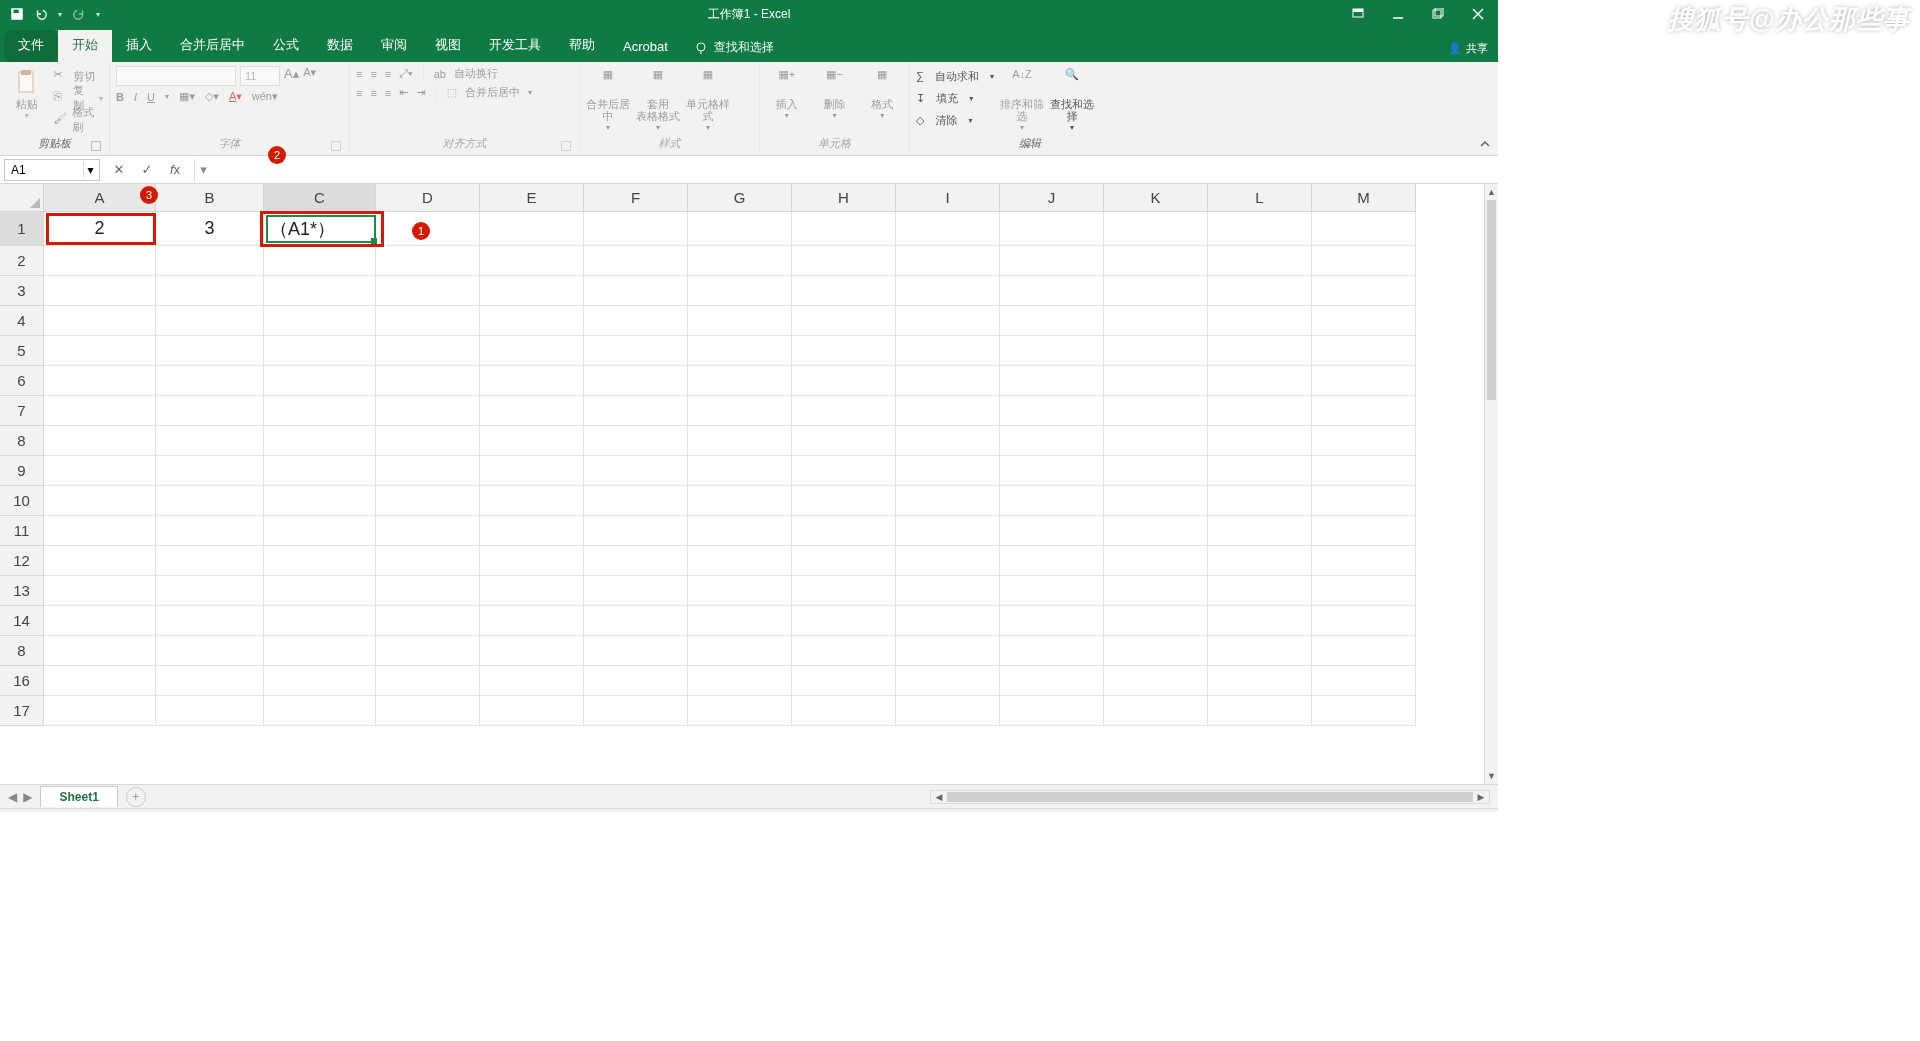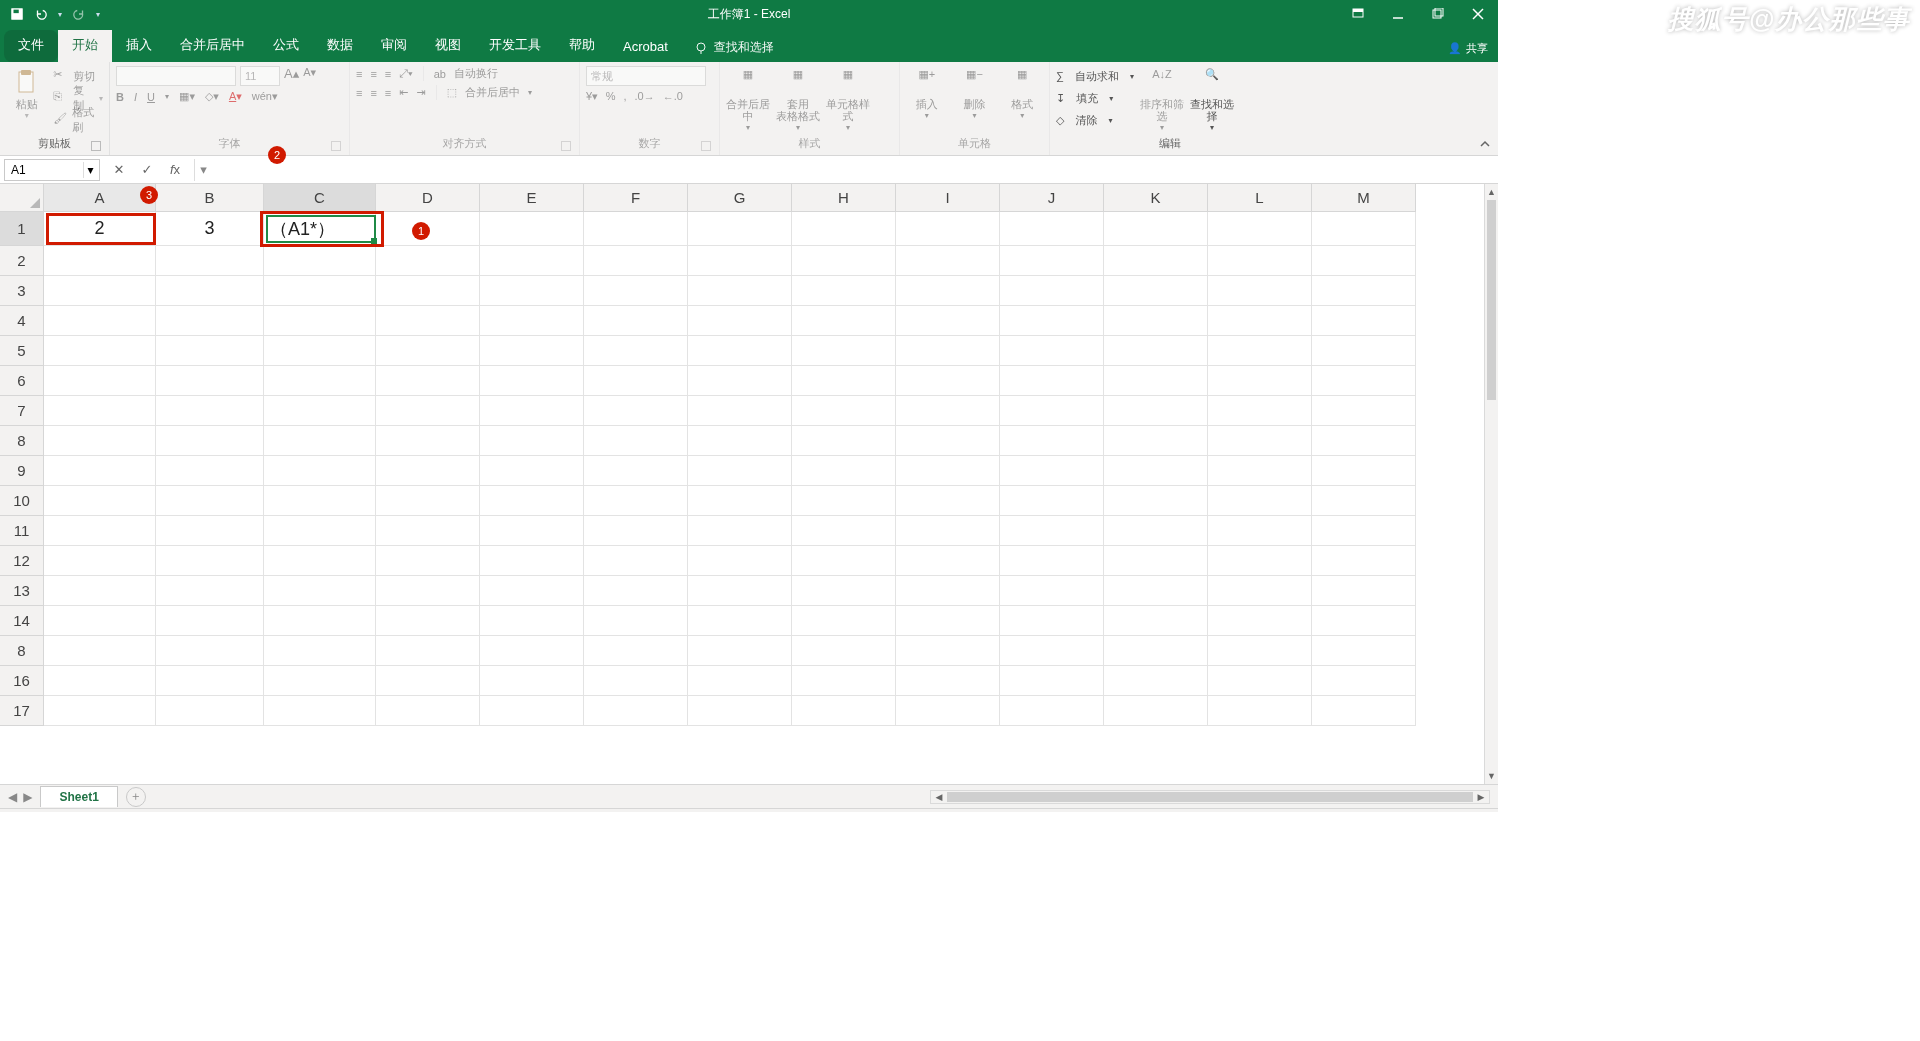--- a/index.html
+++ b/index.html
@@ -18,21 +18,21 @@
 .menutabs .tab { padding: 6px 14px 8px 14px; cursor: default; }
 .menutabs .tab.active { background: #f3f2f1; color: #217346; }
 .menutabs .tab.file { background: #0e6b3c; border-radius: 8px; }
 .menutabs .tell { display: flex; align-items: center; gap: 6px; padding: 6px 12px; font-size: 12px; opacity: .95; }
 .share { position: absolute; right: 10px; bottom: 6px; font-size: 11px; display:flex; align-items:center; gap:4px;}
 
 
 .ribbon { height: 94px; background: #f3f2f1; border-bottom: 1px solid #d6d6d6; display: flex; font-size: 11px; color: #555; position: relative; }
 .group { border-right: 1px solid #e1e1e1; display: flex; flex-direction: column; justify-content: space-between; padding: 4px 6px 2px 6px; position:relative;}
 .group .body { flex: 1; display: flex; gap: 6px; align-items: flex-start; }
-.group .label { text-align: center; font-size: 11px; color: #666; padding-bottom: 2px; position:relative;}
+.group .label { text-align: center; font-size: 11px; color: #666; padding-bottom: 2px; position:relative;font-style:italic;}
 .group .label .dlg { position:absolute; right:2px; bottom:2px; width:10px;height:10px; border:1px solid #bbb;}
 .bigbtn { display: flex; flex-direction: column; align-items: center; justify-content: flex-start; width: 44px; gap: 2px; padding-top:2px;}
 .bigbtn .bicon { width: 28px; height: 28px; }
 .bigbtn span { font-size: 11px; text-align: center; line-height: 1.1; }
 .minirow { display:flex; align-items:center; gap:4px; height:20px;}
 .minirow .micon{ width:16px; height:16px;}
 .sel { border:1px solid #c9c9c9; background:#fff; height:20px; display:flex; align-items:center; padding:0 4px; color:#888;}
 .vsep{width:1px;background:#e1e1e1;align-self:stretch;margin:0 2px;}
 .disabled{opacity:.55;}
 .collapse{position:absolute;right:6px;bottom:4px;}
@@ -253,33 +253,20 @@
         <span>⇥</span>
         <div class="vsep"></div>
         <span>⬚ </span>
           <span>合并后居中</span>
           <span style="font-size:8px">▾</span>
       </div>
     </div>
     <div class="label"><span>对齐方式</span><span class="dlg"></span></div>
   </div>
 
-  <div class="group disabled" style="width:140px">
-    <div class="body" style="flex-direction:column;gap:4px;">
-      <div class="sel" style="width:120px">常规</div>
-      <div style="display:flex;gap:8px;">
-        <span>¥▾</span>
-        <span>%</span>
-        <span>,</span>
-        <span>.0→</span>
-        <span>←.0</span>
-      </div>
-    </div>
-    <div class="label"><span>数字</span><span class="dlg"></span></div>
-  </div>
 
   <div class="group disabled" style="width:180px">
     <div class="body">
       <div class="bigbtn">
           <span class="bicon">▦</span>
           <span>合并后居中</span>
           <span style="font-size:8px">▾</span>
         </div>
       <div class="bigbtn">
           <span class="bicon">▦</span>

